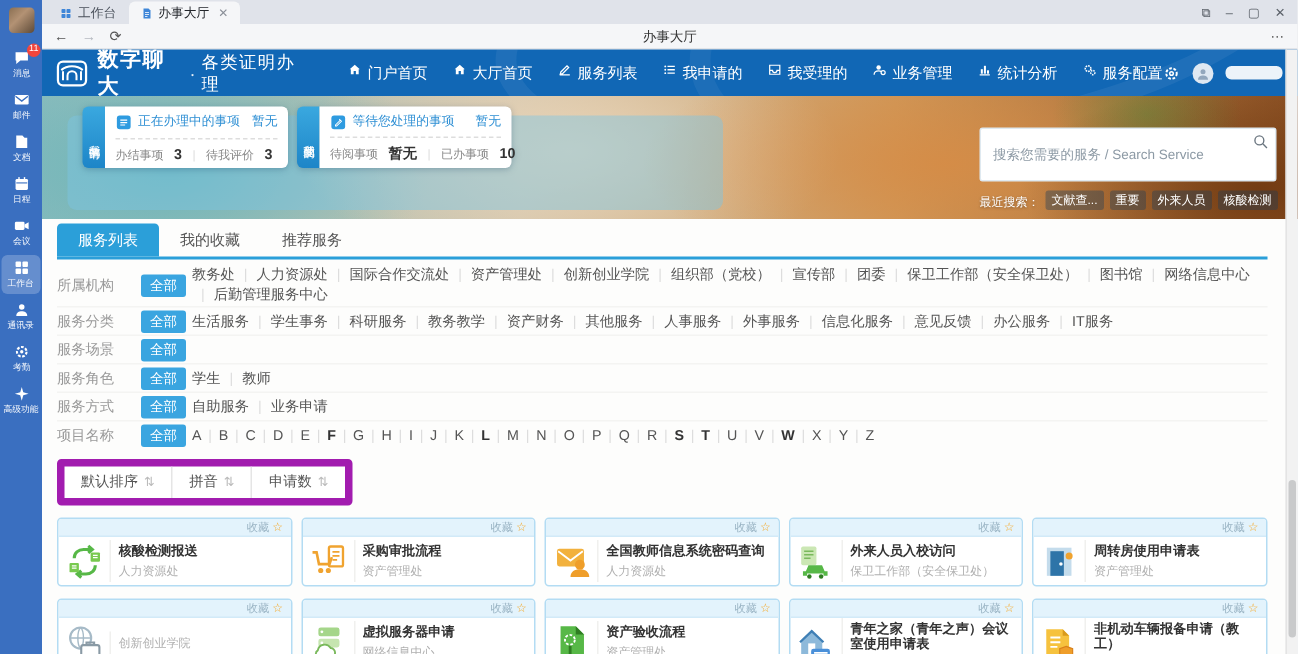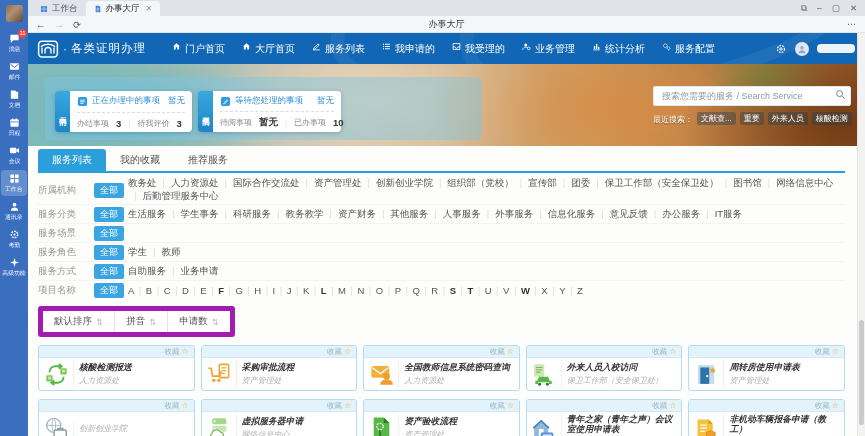--- a/index.html
+++ b/index.html
@@ -58,38 +58,38 @@
   #banner { height:82px; position:relative; flex:none;
     background:
       radial-gradient(90px 60px at 88% 15%, rgba(80,140,60,.45), rgba(80,140,60,0) 70%),
       radial-gradient(200px 90px at 97% 75%, rgba(110,55,15,.85), rgba(120,60,20,0) 80%),
       radial-gradient(260px 100px at 72% 55%, rgba(214,140,70,.9), rgba(214,140,70,0) 78%),
       radial-gradient(240px 110px at 42% 45%, rgba(238,215,185,.9), rgba(238,215,185,0) 75%),
       radial-gradient(220px 110px at 10% 60%, rgba(105,180,185,.95), rgba(105,180,185,0) 80%),
       linear-gradient(90deg,#8fbdbd 0%,#cfc4ad 38%,#cf9a5c 68%,#8c5124 100%);
   }
   #banner-glass { position:absolute; left:17px; top:13px; width:437px; height:63px; background:rgba(125,198,228,.45); border-radius:6px; }
-  .stat-group { position:absolute; top:27px; display:flex; height:41px; filter:drop-shadow(0 1px 2px rgba(0,40,80,.25)); }
+  .stat-group { position:absolute; top:7px; display:flex; height:41px; filter:drop-shadow(0 1px 2px rgba(0,40,80,.25)); }
   #stat-applied { left:27px; width:137px; }
   #stat-handled { left:170px; width:143px; }
   .stat-tab { width:15px; background:linear-gradient(180deg,#3aa8df,#1d85c8); border-radius:4px 0 0 4px; color:#fff; font-size:7.5px; display:flex; align-items:center; justify-content:center; writing-mode:vertical-lr; text-orientation:upright; letter-spacing:1px; flex:none; }
   .stat-card { flex:1; background:#fff; border-radius:0 4px 4px 0; padding:4px 7px 3px; display:flex; flex-direction:column; justify-content:space-between; min-width:0; }
   .stat-top { display:flex; align-items:center; gap:4px; }
   .stat-ic { width:11px; height:11px; flex:none; }
   .stat-ic svg { width:100%; height:100%; display:block; }
   .stat-title { font-size:8.5px; color:#2e8fd4; white-space:nowrap; }
   .stat-link { margin-left:auto; font-size:8.5px; color:#2e8fd4; cursor:pointer; }
   .stat-sep { border-top:1px dashed #ddd; margin:2px 0; }
   .stat-bottom { display:flex; align-items:center; font-size:8px; color:#888; white-space:nowrap; }
   .stat-val { font-size:9.5px; font-weight:bold; color:#333; margin-left:7px; }
   .stat-div { color:#ddd; margin:0 7px; }
 
   #search-wrap { position:absolute; right:14px; top:21px; width:198px; }
   #search-box { position:relative; }
-  #search-input { width:100%; height:20px; border:1px solid #dfe9f0; border-radius:2px; background:#fff; font-size:9px; color:#444; padding:0 22px 0 8px; outline:none; font-family:inherit; }
+  #search-input { width:100%; height:36px; border:1px solid #dfe9f0; border-radius:2px; background:#fff; font-size:9px; color:#444; padding:0 22px 0 8px; outline:none; font-family:inherit; }
   #search-input::placeholder { color:#8d9aa5; }
   #search-mag { position:absolute; right:5px; top:4px; width:11px; height:11px; color:#6b7680; cursor:pointer; }
   #search-mag svg { width:100%; height:100%; display:block; }
   #recent-row { display:flex; align-items:flex-end; gap:4px; margin-top:6px; font-size:8px; color:#fff; text-shadow:0 1px 2px rgba(0,0,0,.4); white-space:nowrap; }
   .recent-tag { background:rgba(25,60,90,.38); border-radius:2px; padding:1px 4px; cursor:pointer; text-shadow:none; }
 
   
   #content { flex:1; background:#fdfdfc; position:relative; padding:5px 20px 0 10px; overflow:hidden; }
   #svc-tabs { display:flex; align-items:flex-end; gap:0; border-bottom:2px solid #2b9fd9; height:22px; }
   .svc-tab { font-size:10px; color:#555; padding:4px 14px; cursor:pointer; white-space:nowrap; }
@@ -109,21 +109,21 @@
   #sort-row { margin-top:6px; display:inline-flex; border:5px solid #a21caf; border-radius:3px; overflow:hidden; background:#fff; }
   .sort-btn { display:flex; align-items:center; gap:4px; font-size:9.5px; color:#555; padding:4px 11px; cursor:pointer; border-left:1px solid #e5e5e5; }
   .sort-btn:first-child { border-left:none; }
   .sort-arr { color:#bbb; font-size:8.5px; }
 
   #cards { margin-top:8px; display:grid; grid-template-columns:repeat(5,1fr); gap:8px 6px; }
   .card { border:1px solid #b3dcf3; border-radius:3px; background:#fff; overflow:hidden; cursor:pointer; height:46px; display:flex; flex-direction:column; }
   .card-head { height:12px; background:#e3f3fc; border-bottom:1px solid #d2eaf8; display:flex; align-items:center; justify-content:flex-end; gap:2px; padding:0 5px; flex:none; }
   .fav-label { font-size:7.5px; color:#9ab4c4; }
   .fav-star { font-size:8px; color:#f6a827; line-height:1; cursor:pointer; }
-  .card-body { flex:1; display:flex; align-items:center; min-width:0;font-style:italic; }
+  .card-body { flex:1; display:flex; align-items:center; min-width:0; }
   .card-ic { width:34px; flex:none; display:flex; align-items:center; justify-content:center; }
   .card-ic svg { width:25px; height:25px; display:block; }
   .card-text { flex:1; border-left:1px solid #f0f0ee; padding:2px 5px; min-width:0; display:flex; flex-direction:column; justify-content:center; gap:2px; }
   .card-title { font-size:8.8px; font-weight:bold; color:#333; line-height:1.15; display:-webkit-box; -webkit-line-clamp:2; -webkit-box-orient:vertical; overflow:hidden; }
   .card-dept { font-size:8px; color:#b0b0b0; white-space:nowrap; overflow:hidden; }
 
   
   #scrollrail { position:absolute; right:0; top:33px; bottom:0; width:8px; background:#f2f2f2; border-left:1px solid #e4e4e4; }
   #scrollthumb { position:absolute; left:1px; right:1px; top:287px; height:105px; background:#c9cacb; border-radius:3px; }
 </style>
@@ -263,20 +263,21 @@
       <div id="toolbar-more">⋯</div>
     </div>
 
     <div id="nav">
       <span id="logo">
           <svg viewBox="0 0 28 24">
             <rect x="1.5" y="1.5" width="25" height="21" rx="4.5" fill="none" stroke="#fff" stroke-width="2"></rect>
             <path d="M6 18v-8M22 18v-8M4.5 9c5-4.5 14-4.5 19 0M10 18v-4a4 4 0 0 1 8 0v4" fill="none" stroke="#fff" stroke-width="1.8"></path>
           </svg>
         </span>
+      <span class="brand-main">数字聊大</span>
       <span class="brand-sep">·</span>
       <span class="brand-sub">各类证明办理</span>
       <div id="nav-menu">
           <div class="nav-item">
             <span class="ic">
               <svg viewBox="0 0 24 24">
                 <path d="M3 11L12 3l9 8h-2v9h-5v-6h-4v6H5v-9z" fill="currentColor"></path>
               </svg>
             </span>
             <span>门户首页</span>

